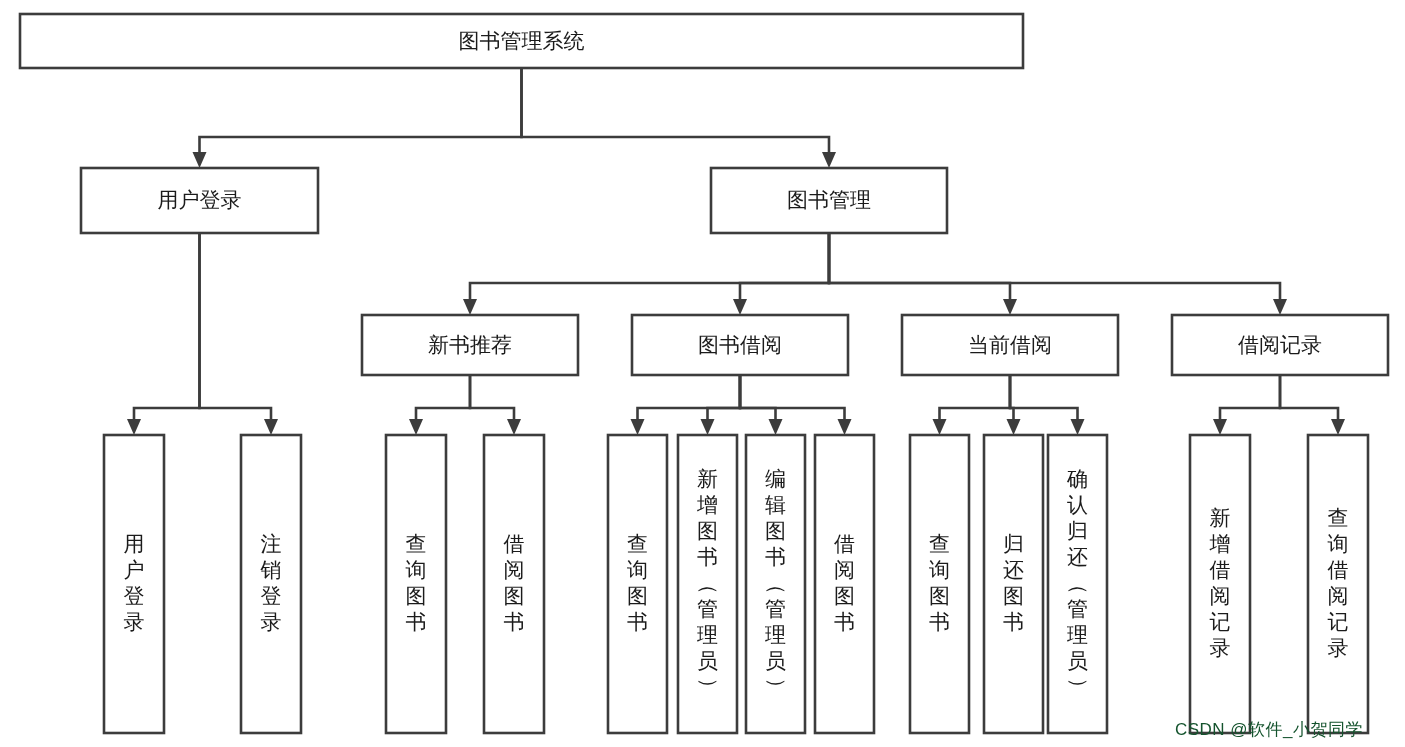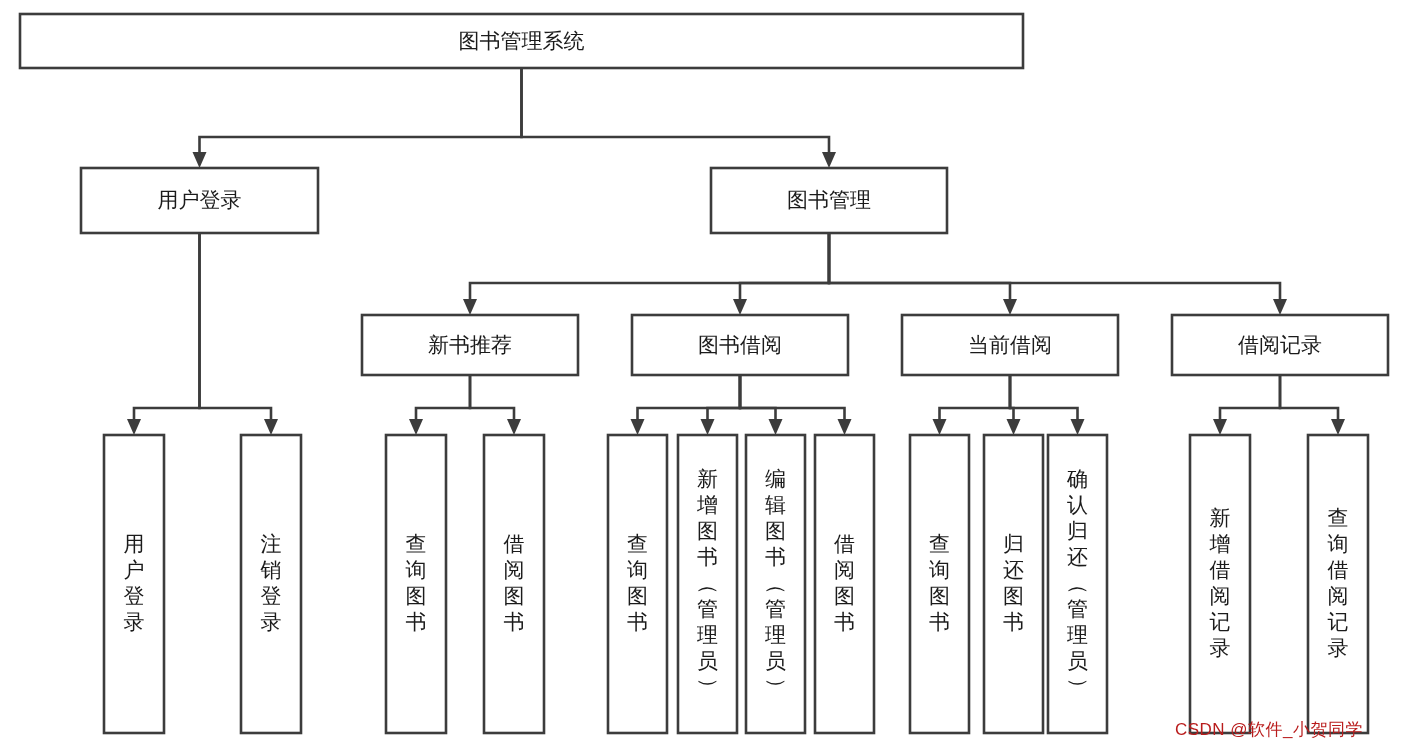--- a/index.html
+++ b/index.html
@@ -55,21 +55,21 @@
     fill: #1b1b1b;
     text-anchor: middle;
     dominant-baseline: middle;
   }
   .watermark {
     position: absolute;
     right: 12px;
     bottom: 6px;
     font-family: "Liberation Sans", sans-serif;
     font-size: 17px;
-    color: #b91c1c;
+    color: #14532d;
     letter-spacing: 0.5px;
     white-space: nowrap;
     user-select: none;
   }
 </style>
 </head>
 <body>
 
 <div id="diagram-root">
 

